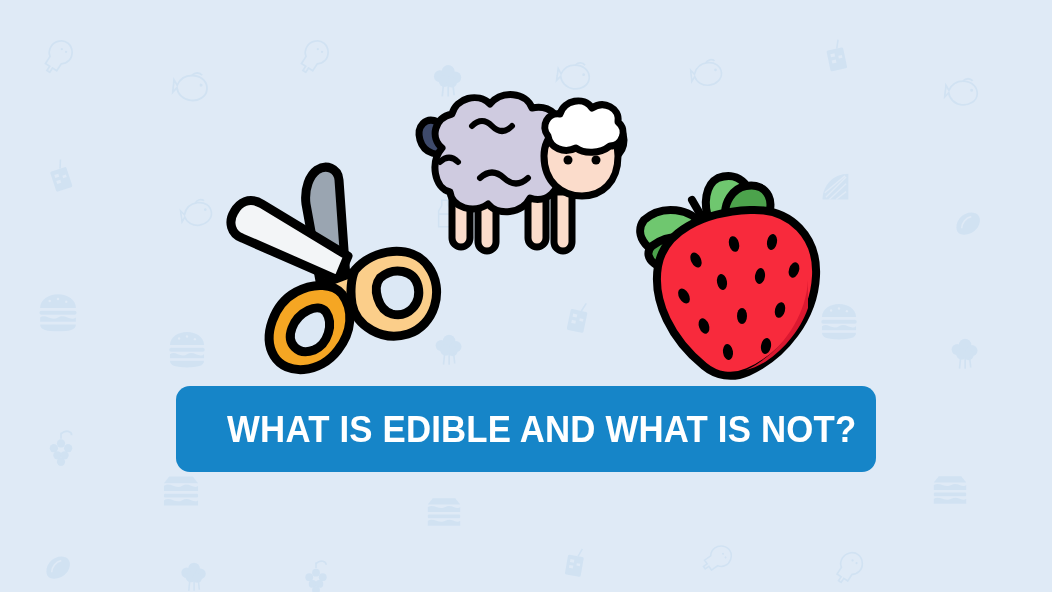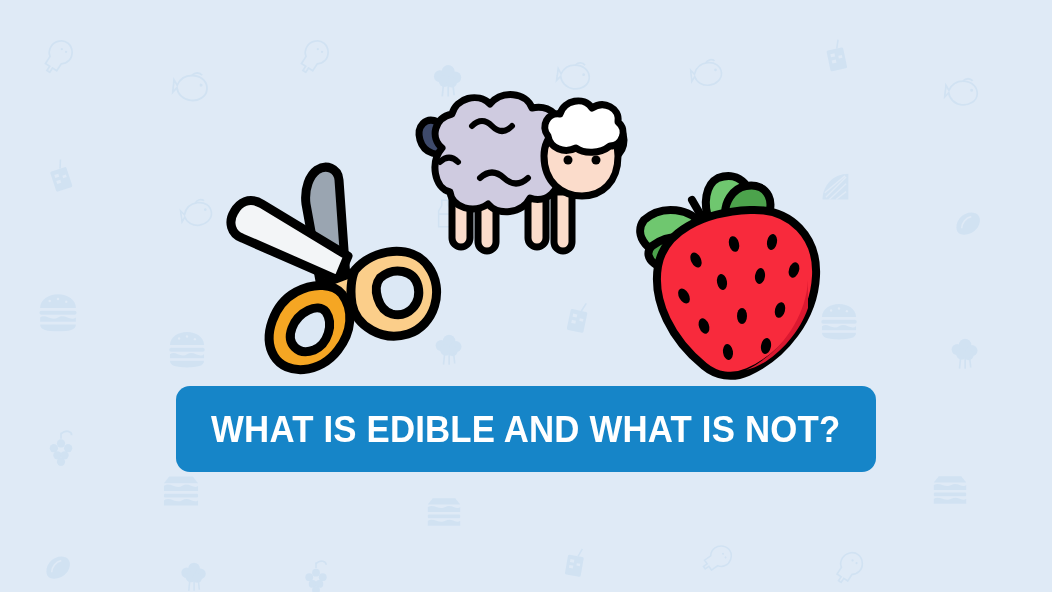--- a/index.html
+++ b/index.html
@@ -50,21 +50,21 @@
     position: absolute;
     left: 176px;
     top: 386px;
     width: 700px;
     height: 86px;
     background: #1685C8;
     border-radius: 14px;
     z-index: 3;
     display: flex;
     align-items: center;
-    justify-content: center;
+    justify-content: flex-end;
   }
   #title-text {
     color: #FFFFFF;
     font-family: "Liberation Sans Narrow", "Liberation Sans", sans-serif;
     font-weight: bold;
     font-size: 37px;
     letter-spacing: 0.2px;
     line-height: 1;
     white-space: nowrap;
     transform: scaleX(0.94);

